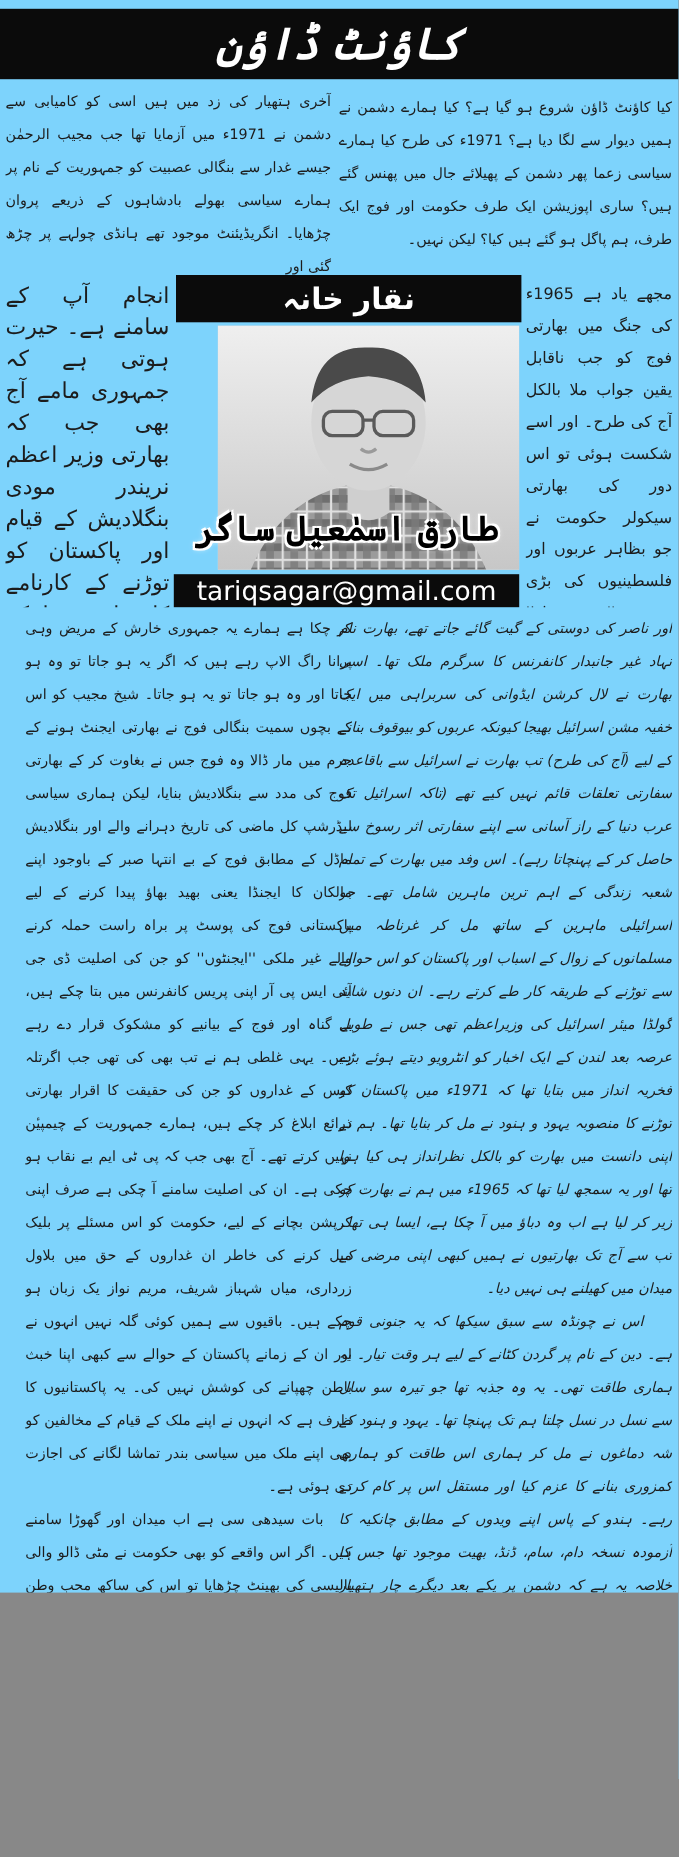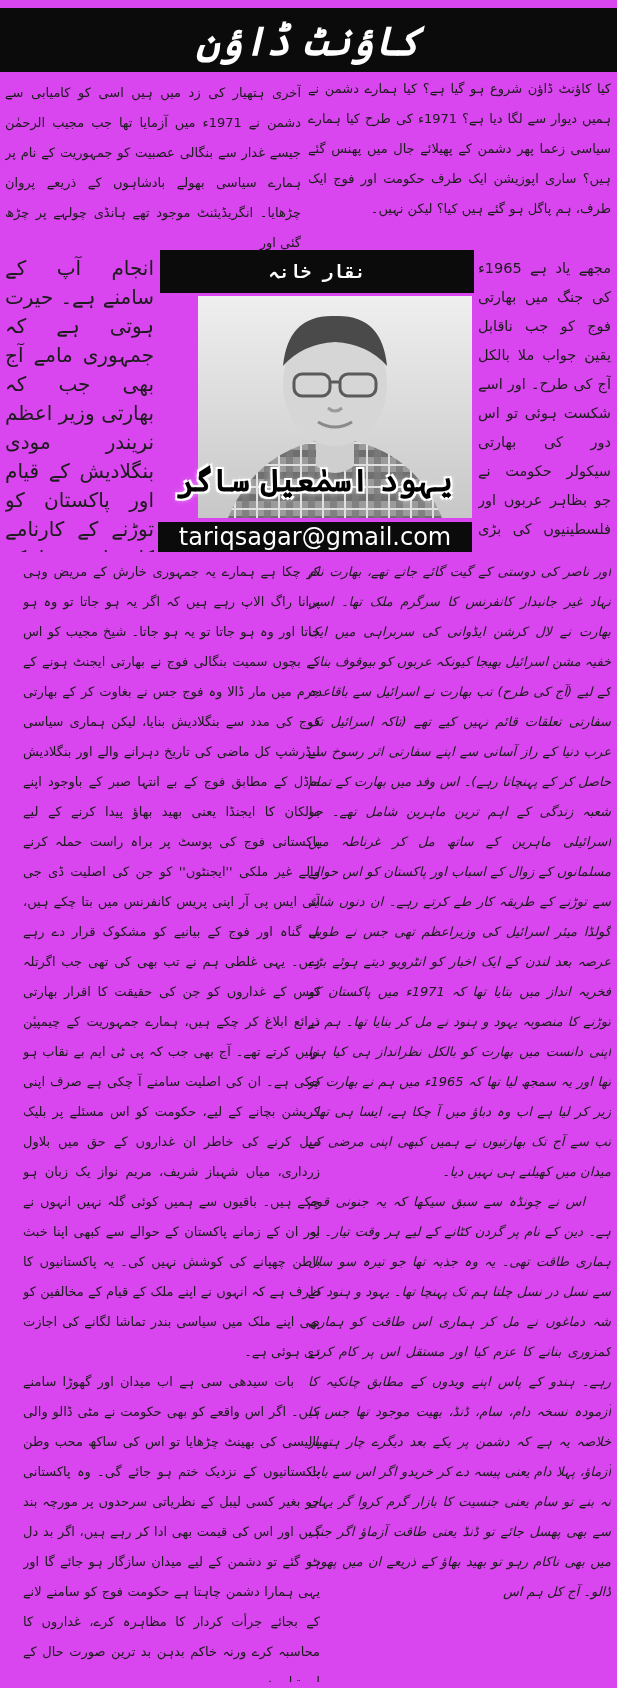--- a/index.html
+++ b/index.html
@@ -1,43 +1,43 @@
 <!DOCTYPE html>
 <html lang="ur" dir="rtl"><head>
 <meta charset="utf-8">
 <style>
   html,body{margin:0;padding:0;background:#888;}
   #page{
-    position:relative;width:617px;height:1688px;background:#d946ef;
+    position:relative;width:617px;height:1448px;background:#7dd3fc;
     font-family:"DejaVu Sans",sans-serif;color:#151515;overflow:hidden;
     margin:0 auto;direction:rtl;
   }
   .banner{
     position:absolute;left:0;right:0;background:#0b0b0b;color:#fff;
     display:flex;align-items:center;justify-content:center;
   }
   #masthead{top:8px;height:64px;}
   #masthead .t{
     font-family:"DejaVu Serif",serif;font-size:40px;font-weight:bold;
     font-style:italic;letter-spacing:1px;
   }
   .col{
     position:absolute;overflow:hidden;text-align:justify;
     font-size:13px;line-height:30px;color:#1c1c1c;
   }
   .col p{margin:0;}
   .col p + p{text-indent:26px;}
-  #col-top-right{top:74px;right:6px;width:303px;height:176px;}
+  #col-top-right{top:84px;right:6px;width:303px;height:176px;}
   #col-top-left{top:78px;left:5px;width:296px;height:176px;}
   #strip-right{top:254px;right:6px;width:133px;height:298px;font-size:14.5px;line-height:29px;}
   #strip-left{top:254px;left:5px;width:149px;height:298px;font-size:20px;line-height:29px;}
   #col-low-right{top:557px;right:6px;width:303px;height:1125px;font-style:italic;}
   #col-low-left{top:557px;left:23px;width:297px;height:1125px;}
   #section-bar{top:250px;right:143px;width:314px;height:43px;}
-  #section-bar .t{font-size:18px;font-weight:bold;font-family:Liberation Mono, monospace;}
+  #section-bar .t{font-size:27px;font-weight:bold;}
   #photo{
     position:absolute;top:296px;right:145px;width:274px;height:222px;
     background:#d9d9d9;overflow:hidden;
   }
   #author-name{
     position:absolute;top:462px;right:137px;width:330px;text-align:center;
     font-family:"DejaVu Serif",serif;font-size:31px;font-weight:bold;color:#000;
     text-shadow:-2px -2px 0 #fff,2px -2px 0 #fff,-2px 2px 0 #fff,2px 2px 0 #fff,0 0 6px #fff;
     letter-spacing:1px;
   }
@@ -85,21 +85,21 @@
       <ellipse cx="137" cy="88" rx="52" ry="62" fill="#d6d6d6"></ellipse>
       <path d="M85 70 Q90 18 137 20 Q184 18 189 70 Q170 48 137 46 Q104 48 85 70 Z" fill="#4a4a4a"></path>
       <rect x="96" y="78" width="36" height="22" rx="8" fill="none" stroke="#5a5a5a" stroke-width="3"></rect>
       <rect x="142" y="78" width="36" height="22" rx="8" fill="none" stroke="#5a5a5a" stroke-width="3"></rect>
       <line x1="132" y1="86" x2="142" y2="86" stroke="#5a5a5a" stroke-width="3"></line>
       <path d="M130 112 q7 6 14 0" fill="none" stroke="#9a9a9a" stroke-width="3"></path>
       <path d="M120 126 q17 10 34 0" fill="none" stroke="#8a8a8a" stroke-width="3"></path>
     </svg>
   </div>
 
-  <div id="author-name">یہود اسمٰعیل ساگر</div>
+  <div id="author-name">طارق اسمٰعیل ساگر</div>
 
   <div id="email-bar" class="banner">
     <span class="t">tariqsagar@gmail.com</span>
   </div>
 
   <div id="strip-right" class="col">
     <p>مجھے یاد ہے 1965ء کی جنگ میں بھارتی فوج کو جب ناقابل یقین جواب ملا بالکل آج کی طرح۔ اور اسے شکست ہوئی تو اس دور کی بھارتی سیکولر حکومت نے جو بظاہر عربوں اور فلسطینیوں کی بڑی قریبی ''رشتہ دار'' بنی ہوئی تھی، نہرو</p>
   </div>
   <div id="strip-left" class="col">
     <p>انجام آپ کے سامنے ہے۔ حیرت ہوتی ہے کہ جمہوری مامے آج بھی جب کہ بھارتی وزیر اعظم نریندر مودی بنگلادیش کے قیام اور پاکستان کو توڑنے کے کارنامے کا ساری دنیا کے سامنے گردن پھلا کر اعتراف</p>

